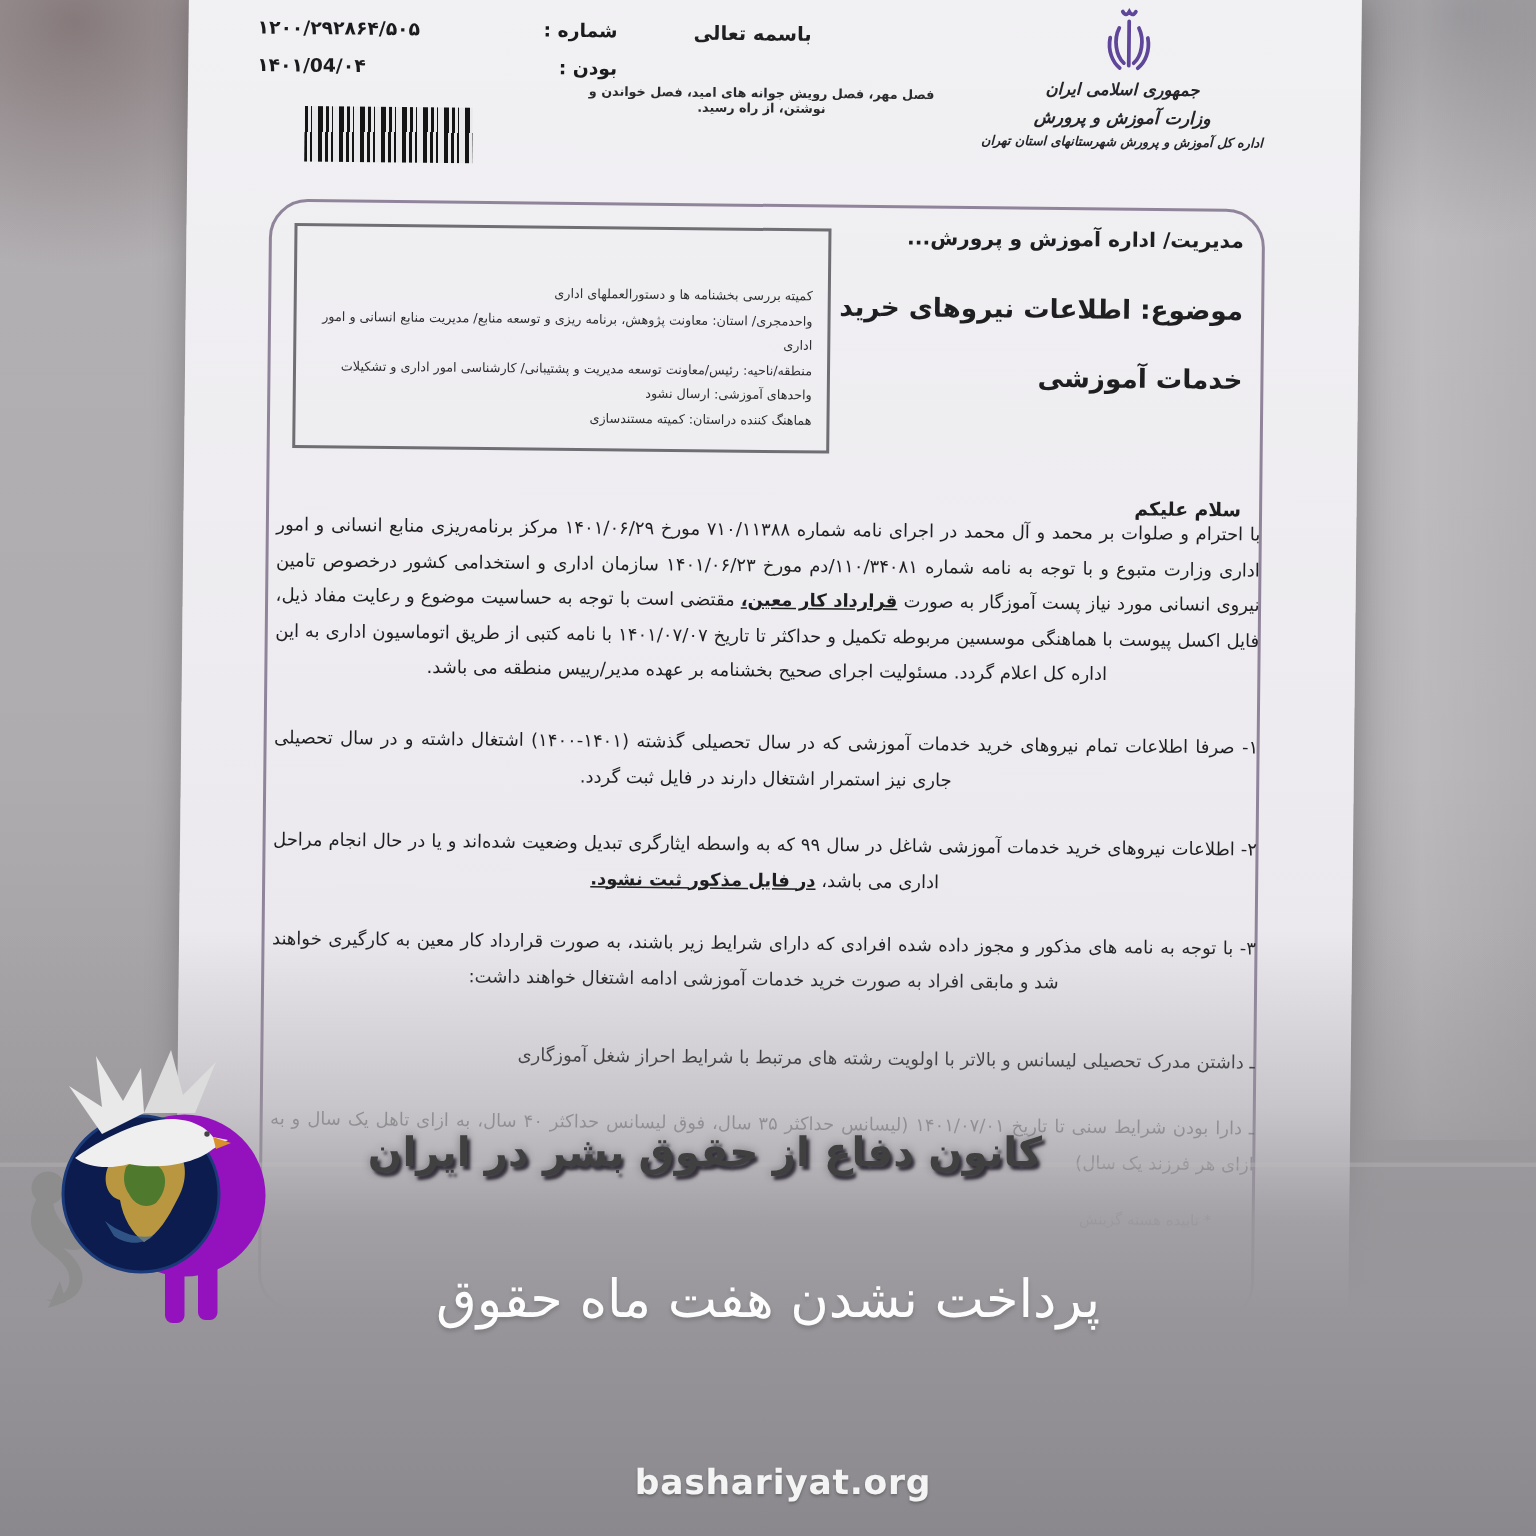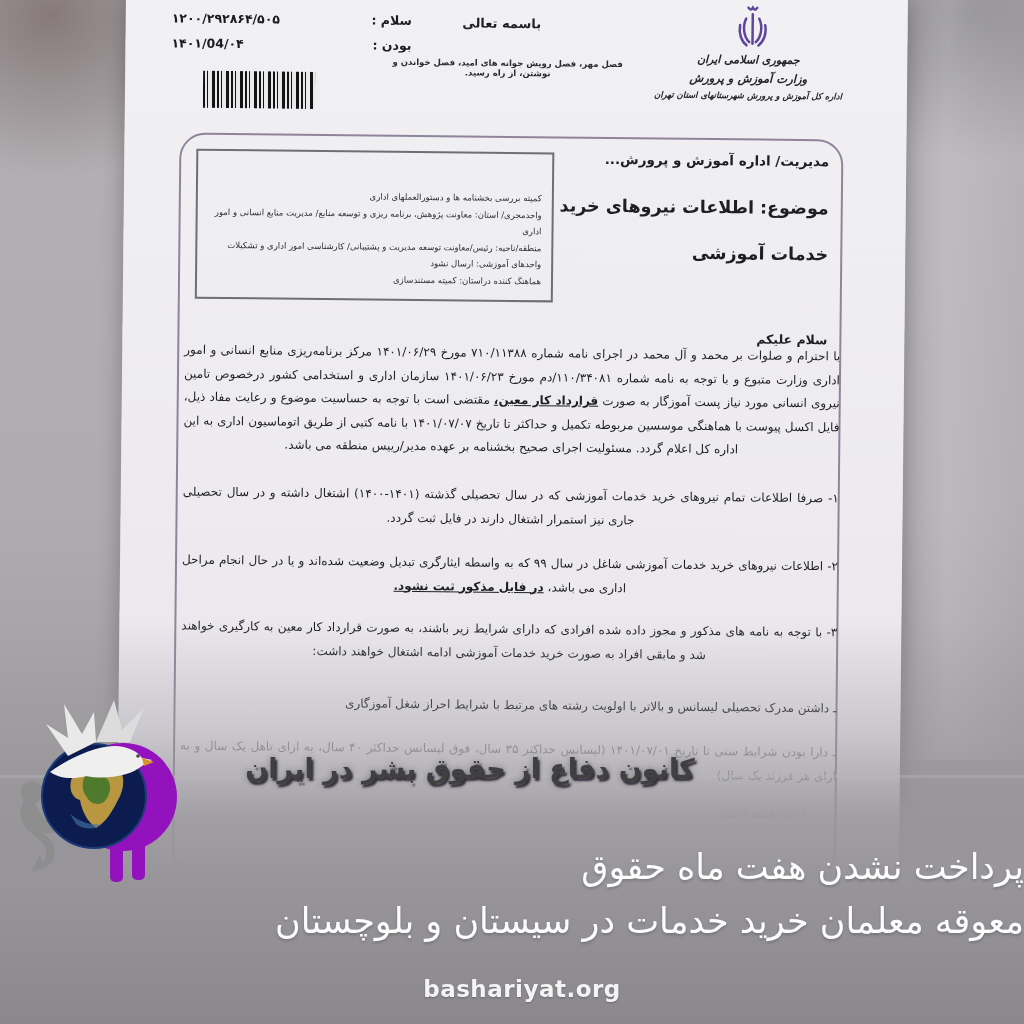--- a/index.html
+++ b/index.html
@@ -83,42 +83,42 @@
       rgba(152,150,154,.88) 75%, #98969a 98%); }
   .bottom-band { position:absolute; left:0; top:872px; width:1024px; height:152px; z-index:6;
     background:linear-gradient(180deg,#98969a 0%,#908e92 60%,#8a888c 100%); }
 
   .logo { position:absolute; left:10px; top:694px; width:186px; height:198px; z-index:8; }
 
   .org-name { position:absolute; left:150px; top:753px; width:640px; z-index:9;
     text-align:center; direction:rtl; font-size:27px; font-weight:bold; color:#404040;
     text-shadow:2px 3px 2px rgba(35,30,42,.85), 0 0 6px rgba(40,35,50,.4); }
   .headline { position:absolute; left:0; top:840px; width:1024px; z-index:9;
-    direction:rtl; font-size:35px; color:#fdfdfe; line-height:54px;
+    text-align:center; direction:rtl; font-size:35px; color:#fdfdfe; line-height:54px;
     text-shadow:0 2px 3px rgba(0,0,0,.18); }
   .website { position:absolute; left:0; top:976px; width:1024px; z-index:9;
     text-align:center; font-size:23px; font-weight:bold; color:#f4f4f5; letter-spacing:.5px;
     text-shadow:0 1px 2px rgba(0,0,0,.25);padding-left:10px; }
 </style>
 </head>
 <body>
 
 <div id="canvas">
   <div class="bg-grad"></div>
   <div class="corner tl"></div>
   <div class="corner tr"></div>
   <div class="corner bl"></div>
   <div class="corner br"></div>
   <div class="bg-right-strip"></div>
 
   <div class="paper">
 
     <div class="num-block">
       <div class="num-row">
-        <span>سلام :</span>
+        <span>شماره :</span>
         <span>۱۲۰۰/۲۹۲۸۶۴/۵۰۵</span>
       </div>
       <div class="num-row">
         <span>بودن :</span>
         <span>۱۴۰۱/04/۰۴</span>
       </div>
     </div>
     <div class="barcode"></div>
 
     <div class="bismillah">باسمه تعالی</div>
@@ -212,17 +212,16 @@
         <path d="M132 64 L144 68 L134 72 Z" fill="#d98f2b"></path>
         <circle cx="128" cy="62" r="1.8" fill="#444"></circle>
       </g>
     </svg>
   </div>
 
   <div class="org-name">کانون دفاع از حقوق بشر در ایران</div>
 
   <div class="headline">
     <div>پرداخت نشدن هفت ماه حقوق</div>
-    <div>معوقه معلمان خرید خدمات در سیستان و بلوچستان</div>
   </div>
 
   <div class="website">bashariyat.org</div>
 </div>
 
 </body></html>

